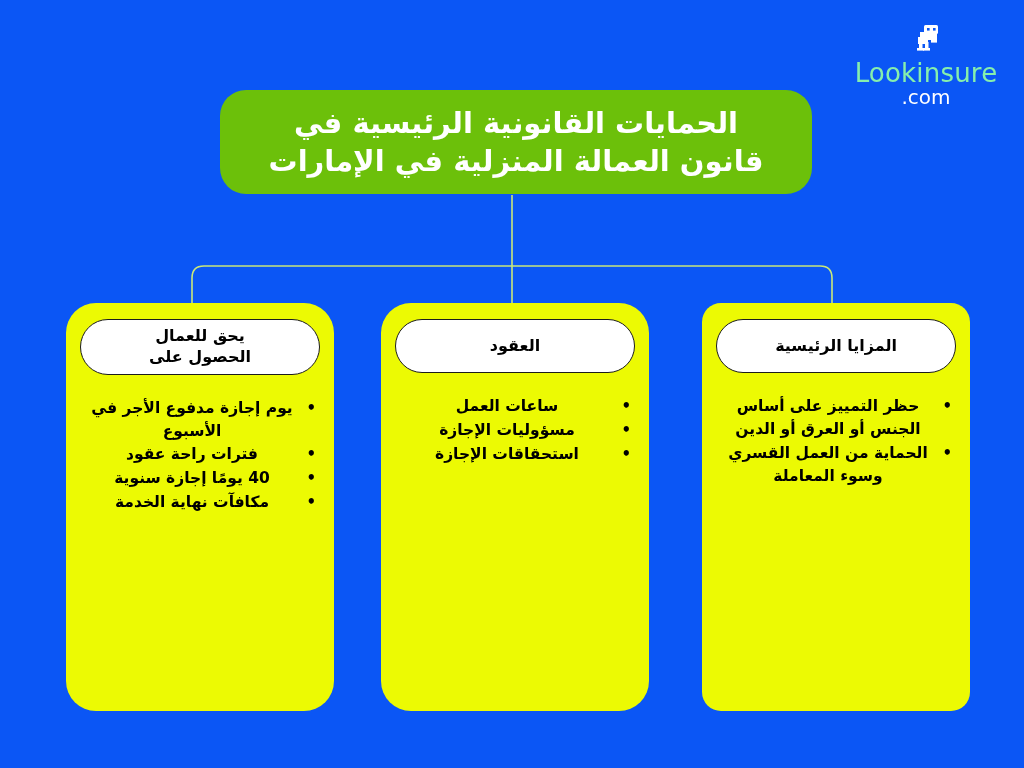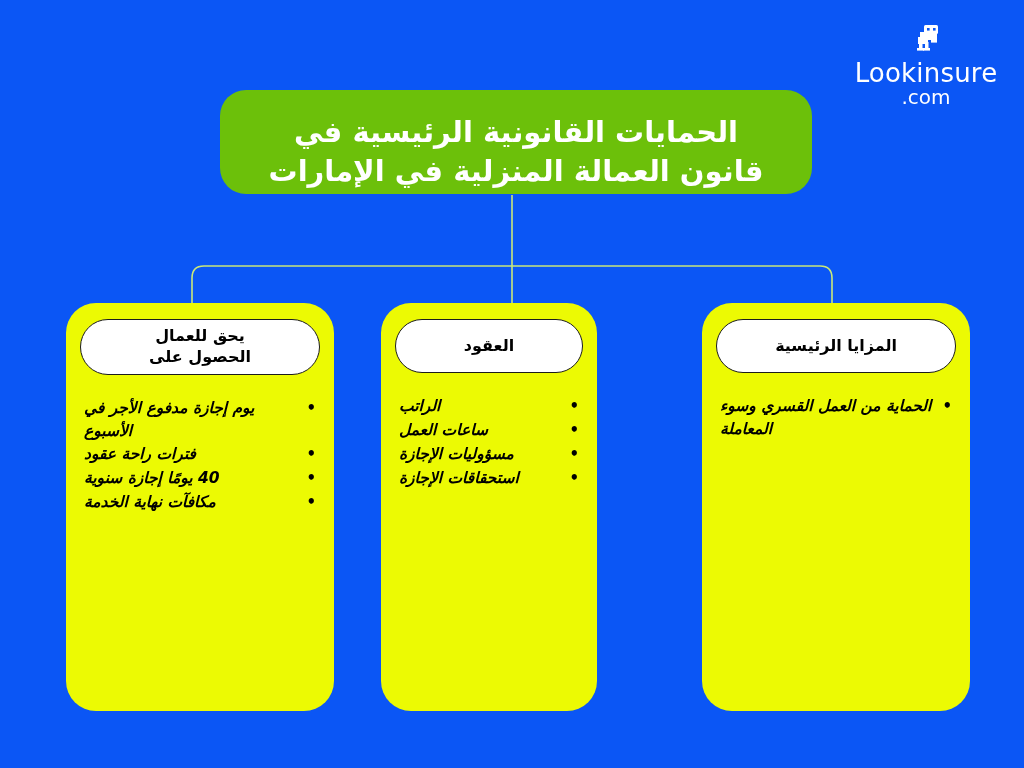--- a/index.html
+++ b/index.html
@@ -29,21 +29,21 @@
     width: 160px;
     text-align: center;
     line-height: 1;
   }
   .logo-mark {
     display: block;
     margin: 0 auto 4px auto;
   }
   .logo-word {
     display: block;
-    color: #ffffff;
+    color: #86efac;
     font-family: "DejaVu Sans", sans-serif;
     font-size: 26px;
     font-weight: 400;
     letter-spacing: 0.2px;
     direction: ltr;
   }
   .logo-dotcom {
     display: block;
     color: #FFFFFF;
     font-size: 20px;
@@ -55,21 +55,21 @@
   
   .title-box {
     position: absolute;
     left: 220px;
     top: 90px;
     width: 592px;
     height: 104px;
     background: #6CC00A;
     border-radius: 26px;
     display: flex;
-    align-items: flex-end;
+    align-items: center;
     justify-content: center;
     box-sizing: border-box;
     padding: 4px 26px;
   }
   .title-text {
     color: #FFFFFF;
     font-size: 29px;
     font-weight: bold;
     line-height: 1.32;
     text-align: center;
@@ -91,22 +91,22 @@
   .card {
     position: absolute;
     top: 303px;
     height: 408px;
     background: #ECFA03;
     border-radius: 30px;
     box-sizing: border-box;
     padding: 16px 14px 14px 14px;
   }
   .card-left   { left: 66px;  width: 268px; }
-  .card-mid    { left: 381px; width: 216px; }
-  .card-right  { left: 702px; width: 268px; }
+  .card-mid    { left: 381px; width: 268px; }
+  .card-right  { left: 702px; width: 268px; border-radius: 19px; }
 
   .card-header {
     background: #FFFFFF;
     border: 1.3px solid #1c1c1c;
     border-radius: 40px;
     min-height: 54px;
     display: flex;
     align-items: center;
     justify-content: center;
     padding: 6px 12px;
@@ -127,25 +127,24 @@
     margin: 22px 4px 0 4px;
     padding: 0;
     direction: rtl;
   }
   .bullet {
     position: relative;
     color: #000000;
     font-size: 15.5px;
     font-weight: bold;
     line-height: 1.48;
-    text-align: left;
+    text-align: center;
     padding-right: 16px;
     margin-bottom: 1px;
     direction: rtl;
-    font-style: italic;
   }
   .bullet::before {
     content: "\2022";
     position: absolute;
     right: 0;
     top: 0;
     font-size: 15px;
     line-height: 1.48;
     color: #000000;
   }
@@ -198,29 +197,29 @@
       <li class="bullet">40 يومًا إجازة سنوية</li>
       <li class="bullet">مكافآت نهاية الخدمة</li>
     </ul>
   </div>
 
   <div class="card card-mid">
     <div class="card-header">
       <div class="card-header-text">العقود</div>
     </div>
     <ul class="bullets">
-      <li class="bullet">الراتب</li>
       <li class="bullet">ساعات العمل</li>
       <li class="bullet">مسؤوليات الإجازة</li>
       <li class="bullet">استحقاقات الإجازة</li>
     </ul>
   </div>
 
   <div class="card card-right">
     <div class="card-header">
       <div class="card-header-text">المزايا الرئيسية</div>
     </div>
     <ul class="bullets">
+      <li class="bullet">حظر التمييز على أساس الجنس أو العرق أو الدين</li>
       <li class="bullet">الحماية من العمل القسري وسوء المعاملة</li>
     </ul>
   </div>
 
 </div>
 
 </body></html>

